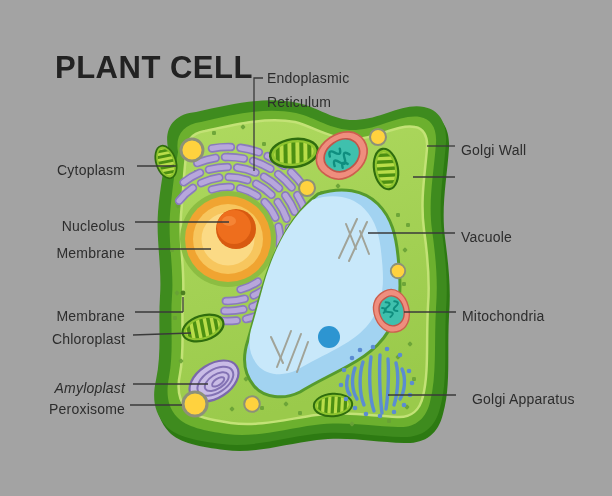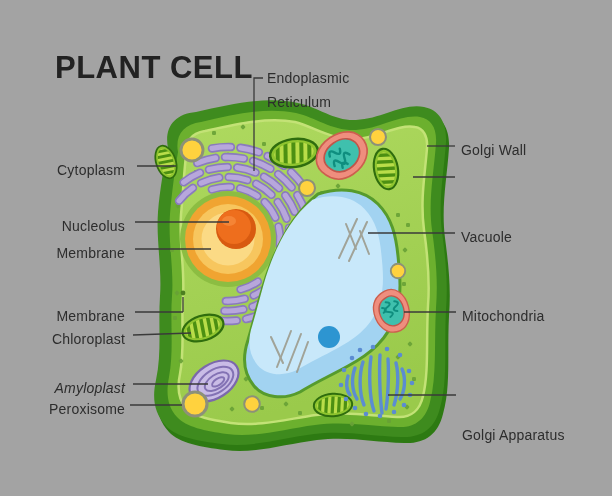--- a/index.html
+++ b/index.html
@@ -16,21 +16,21 @@
   #lbl-nucleolus{right:487px;top:214px;}
   #lbl-nucleus{right:487px;top:241px;}
   #lbl-ribosome{right:487px;top:304px;}
   #lbl-chloroplast{right:487px;top:327px;}
   #lbl-amyloplast{right:487px;top:376px;font-style:italic;}
   #lbl-peroxisome{right:487px;top:397px;}
   #lbl-cell-wall{left:461px;top:138px;}
   #lbl-cell-membrane{left:461px;top:169px;}
   #lbl-vacuole{left:461px;top:225px;}
   #lbl-mitochondria{left:462px;top:304px;}
-  #lbl-golgi{left:462px;top:387px;margin-top:36px;}
+  #lbl-golgi{left:472px;top:387px;}
   .er-b{stroke:#8a7bbd;stroke-width:8.6;fill:none;stroke-linecap:round;}
   .er-f{stroke:#b7a7dc;stroke-width:5.2;fill:none;stroke-linecap:round;}
   .leader{fill:none;stroke:#3a3a3a;stroke-width:1.3;}
 </style>
 </head>
 <body>
 
 <div class="stage">
 
   <svg width="612" height="496" viewBox="0 0 612 496">

